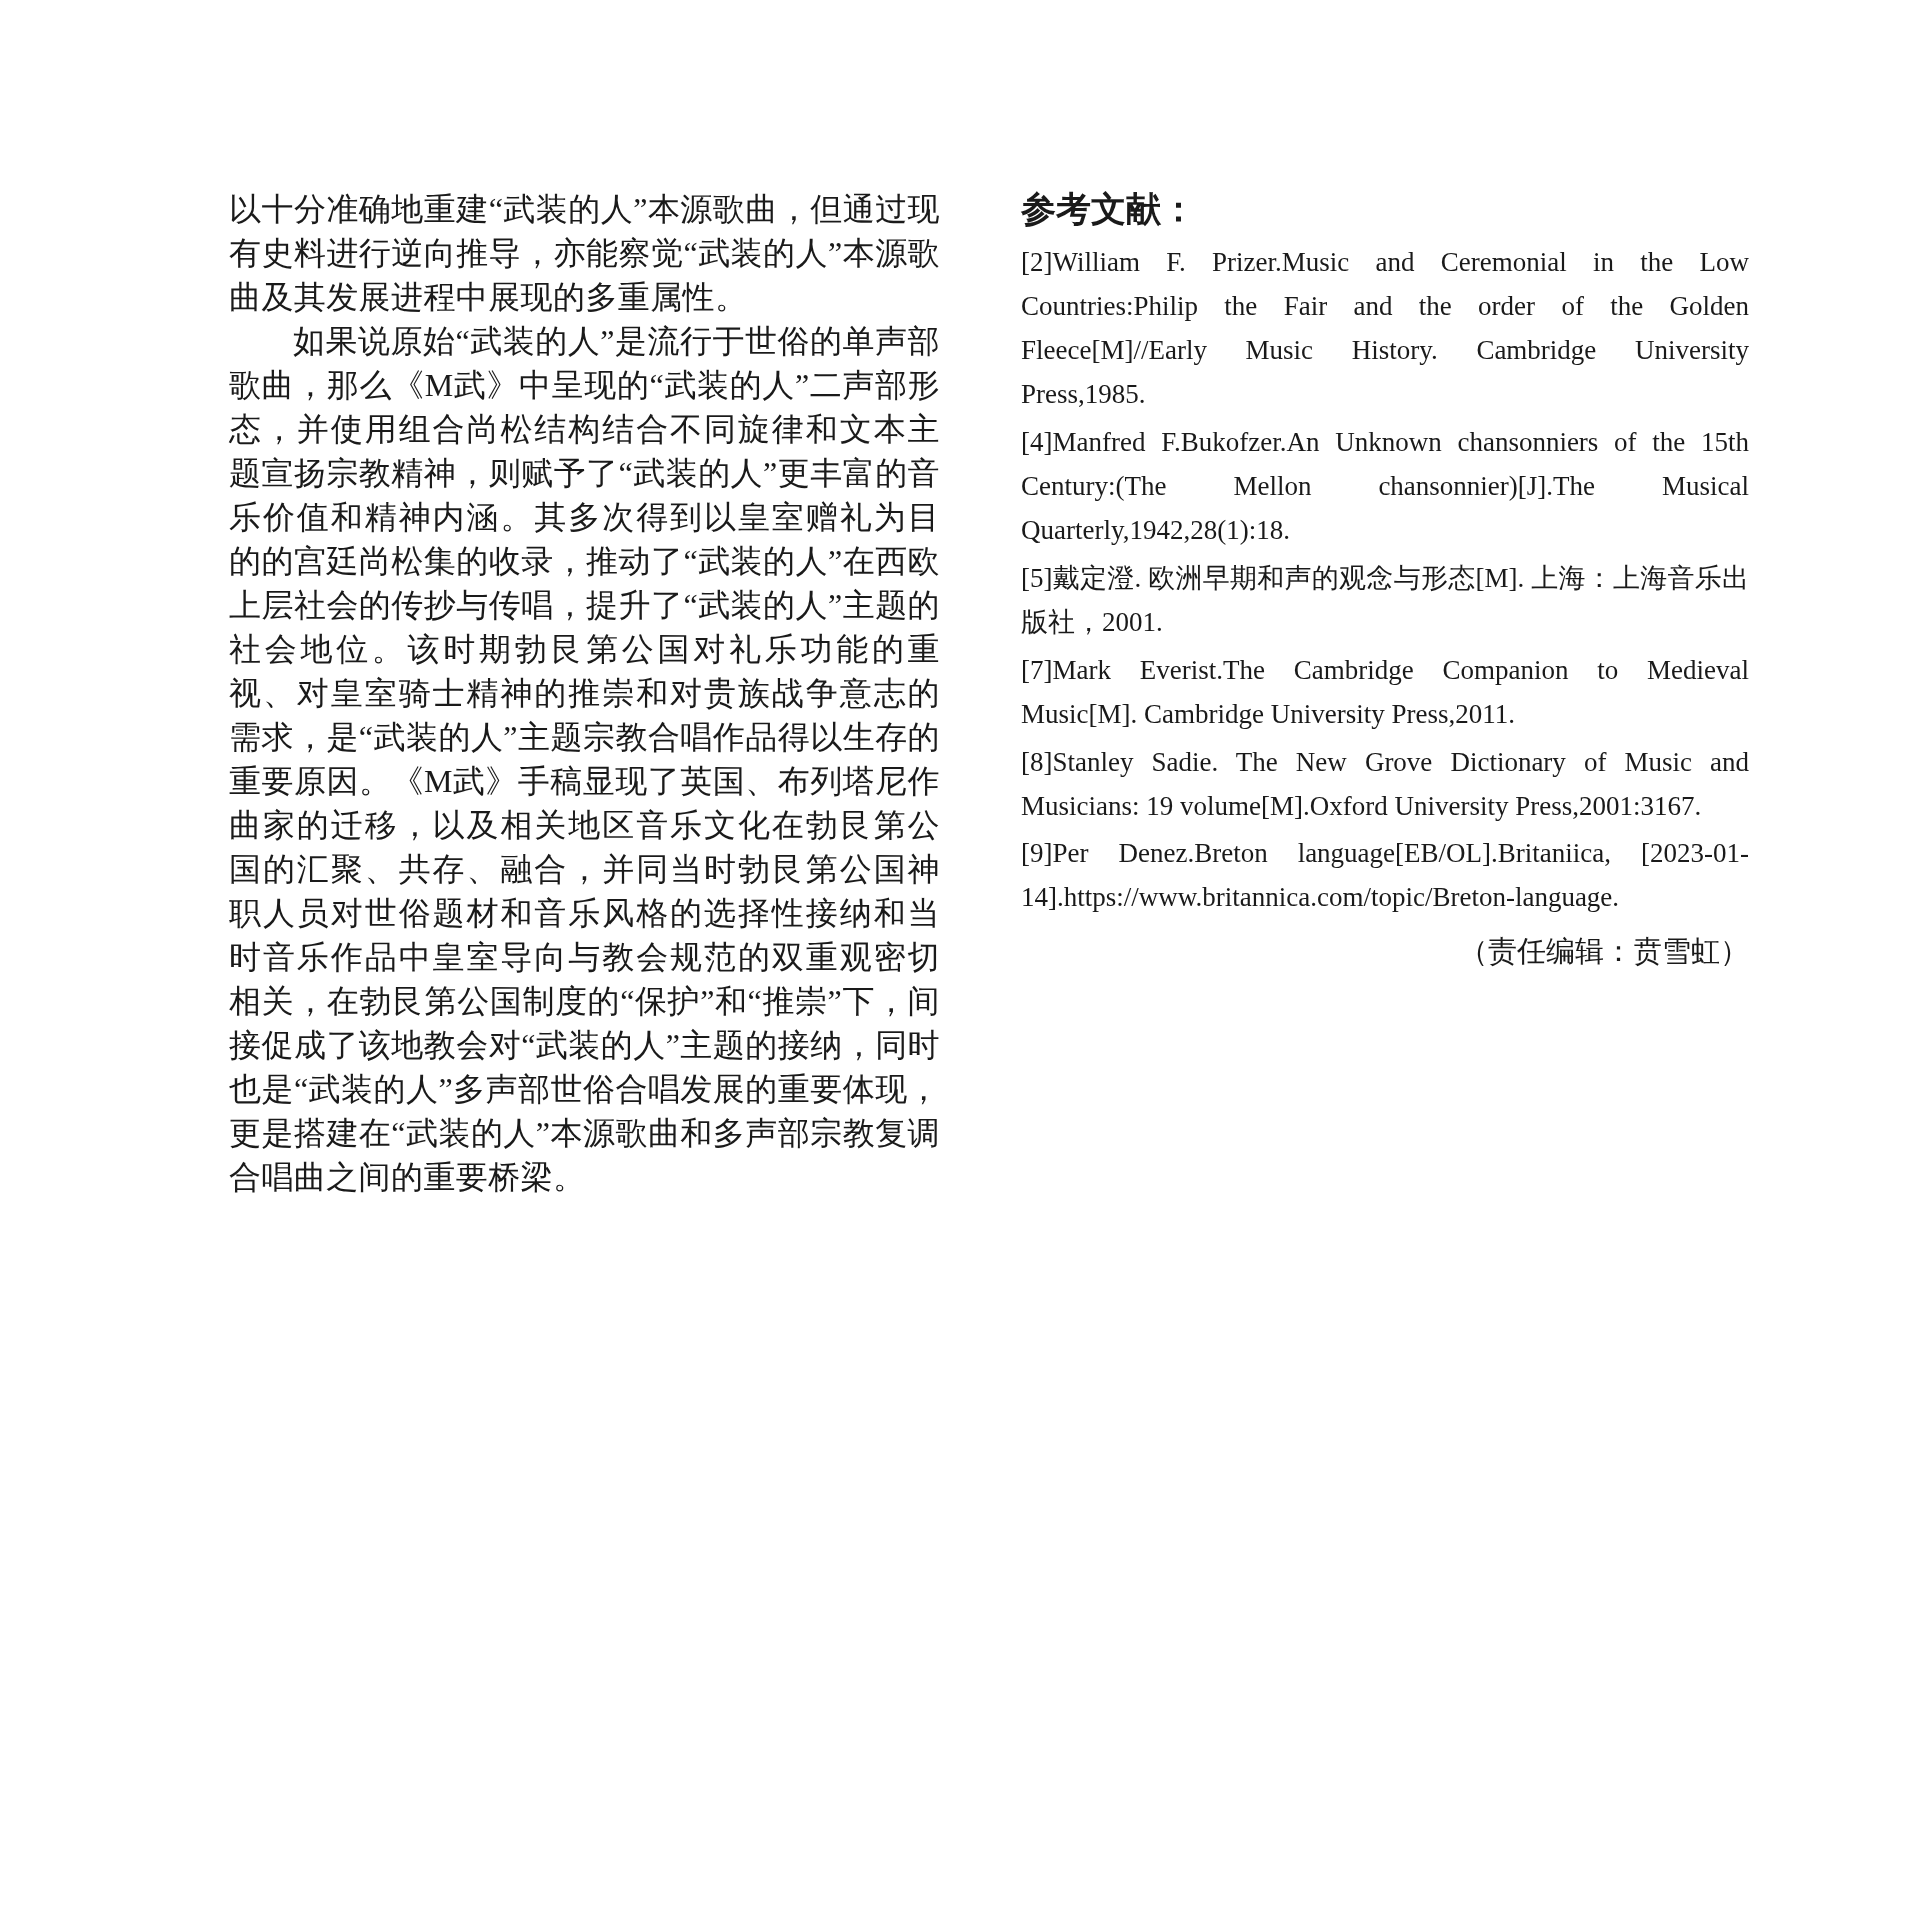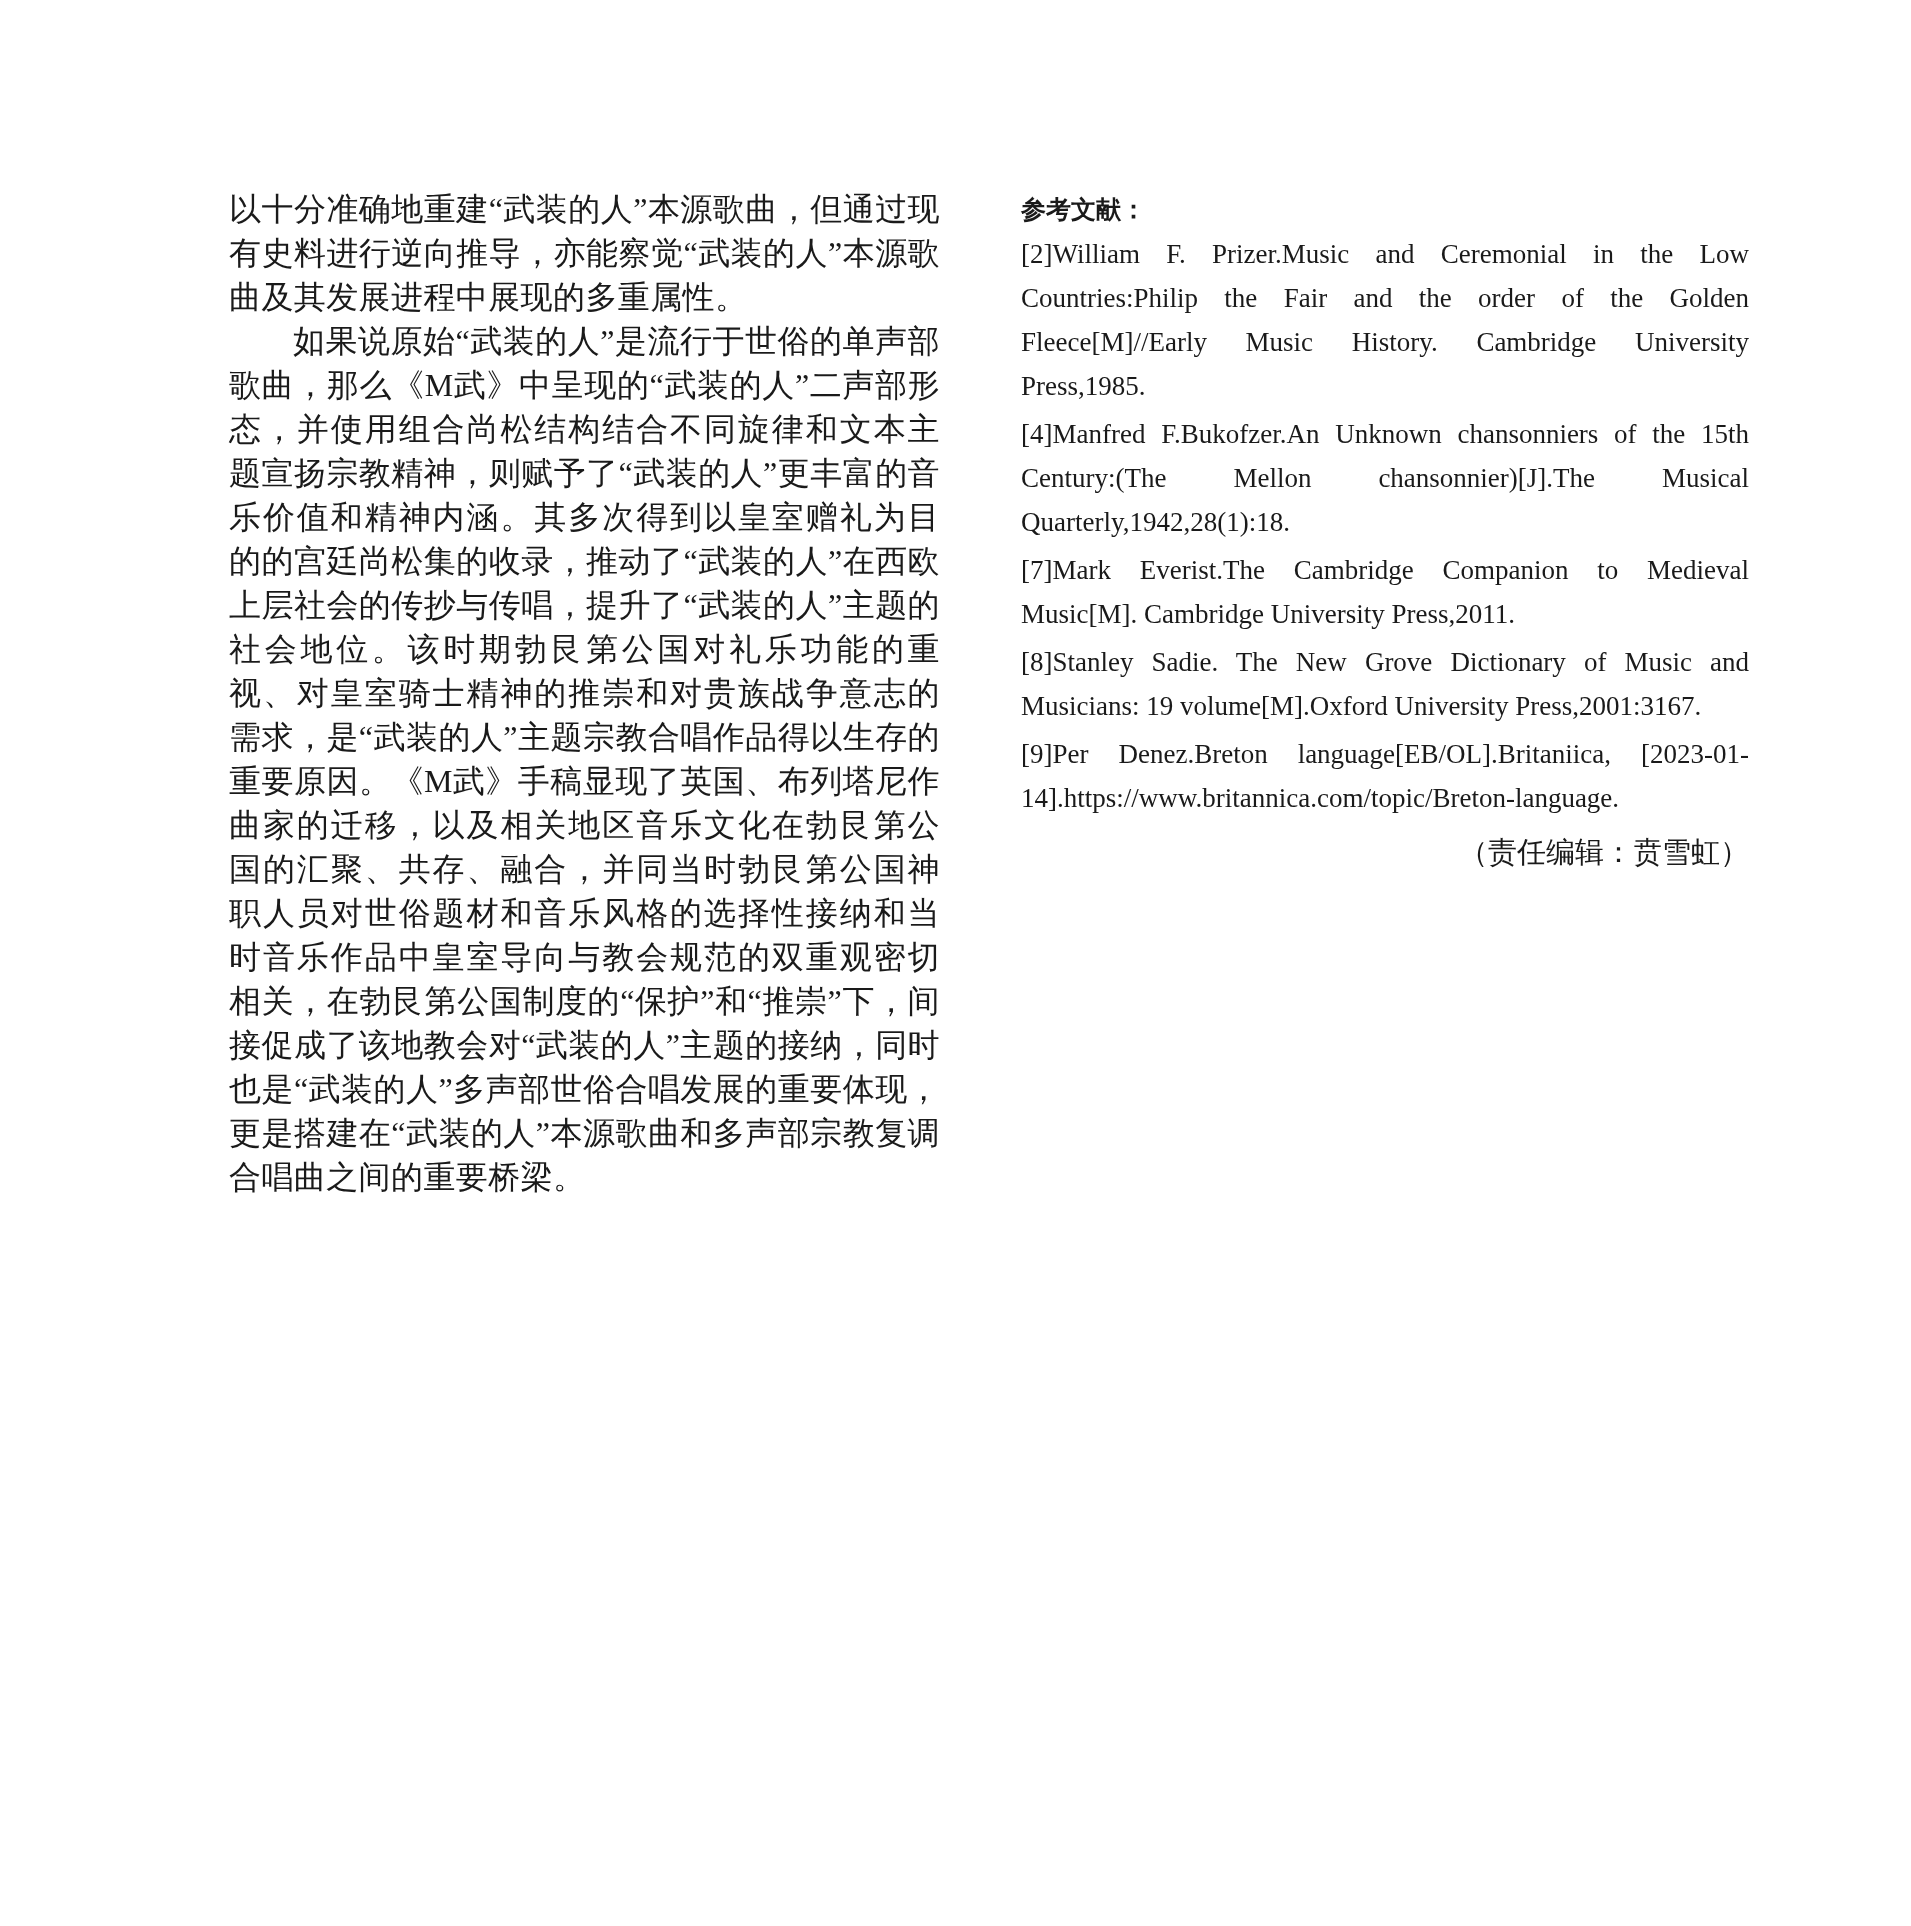--- a/index.html
+++ b/index.html
@@ -31,23 +31,23 @@
     line-height: 44px;
     text-align: justify;
     letter-spacing: 0.4px;
     font-family: Liberation Serif, serif;
   }
   .para.indent { text-indent: 2em; }
 
   .ref-heading {
     font-family: "Liberation Sans", "DejaVu Sans", sans-serif;
     font-weight: bold;
-    font-size: 25px;
+    font-size: 35px;
     line-height: 44px;
-    margin: 0 0 1px 0;
+    margin: 0 0 9px 0;
   }
   .ref {
     margin: 0 0 3.9px 0;
     font-size: 27px;
     line-height: 44px;
     text-align: justify;
   }
   .editor-note {
     margin: 10px 0 0 0;
     font-size: 29px;
@@ -62,20 +62,21 @@
   <div class="col-left">
       <p class="para">以十分准确地重建“武装的人”本源歌曲，但通过现有史料进行逆向推导，亦能察觉“武装的人”本源歌曲及其发展进程中展现的多重属性。</p>
       <p class="para indent">如果说原始“武装的人”是流行于世俗的单声部歌曲，那么《M武》中呈现的“武装的人”二声部形态，并使用组合尚松结构结合不同旋律和文本主题宣扬宗教精神，则赋予了“武装的人”更丰富的音乐价值和精神内涵。其多次得到以皇室赠礼为目的的宫廷尚松集的收录，推动了“武装的人”在西欧上层社会的传抄与传唱，提升了“武装的人”主题的社会地位。该时期勃艮第公国对礼乐功能的重视、对皇室骑士精神的推崇和对贵族战争意志的需求，是“武装的人”主题宗教合唱作品得以生存的重要原因。《M武》手稿显现了英国、布列塔尼作曲家的迁移，以及相关地区音乐文化在勃艮第公国的汇聚、共存、融合，并同当时勃艮第公国神职人员对世俗题材和音乐风格的选择性接纳和当时音乐作品中皇室导向与教会规范的双重观密切相关，在勃艮第公国制度的“保护”和“推崇”下，间接促成了该地教会对“武装的人”主题的接纳，同时也是“武装的人”多声部世俗合唱发展的重要体现，更是搭建在“武装的人”本源歌曲和多声部宗教复调合唱曲之间的重要桥梁。</p>
     </div>
 
   <div class="col-right">
     <h3 class="ref-heading">参考文献：</h3>
     <div>
         <p class="ref">[2]William F. Prizer.Music and Ceremonial in the Low Countries:Philip the Fair and the order of the Golden Fleece[M]//Early Music History. Cambridge University Press,1985.</p>
         <p class="ref">[4]Manfred F.Bukofzer.An Unknown chansonniers of the 15th Century:(The Mellon chansonnier)[J].The Musical Quarterly,1942,28(1):18.</p>
+        <p class="ref">[5]戴定澄. 欧洲早期和声的观念与形态[M]. 上海：上海音乐出版社，2001.</p>
         <p class="ref">[7]Mark Everist.The Cambridge Companion to Medieval Music[M]. Cambridge University Press,2011.</p>
         <p class="ref">[8]Stanley Sadie. The New Grove Dictionary of Music and Musicians: 19 volume[M].Oxford University Press,2001:3167.</p>
         <p class="ref">[9]Per Denez.Breton language[EB/OL].Britaniica, [2023-01-14].https://www.britannica.com/topic/Breton-language.</p>
       </div>
     <p class="editor-note">（责任编辑：贲雪虹）</p>
   </div>
 </div>
 
 
 </body></html>

